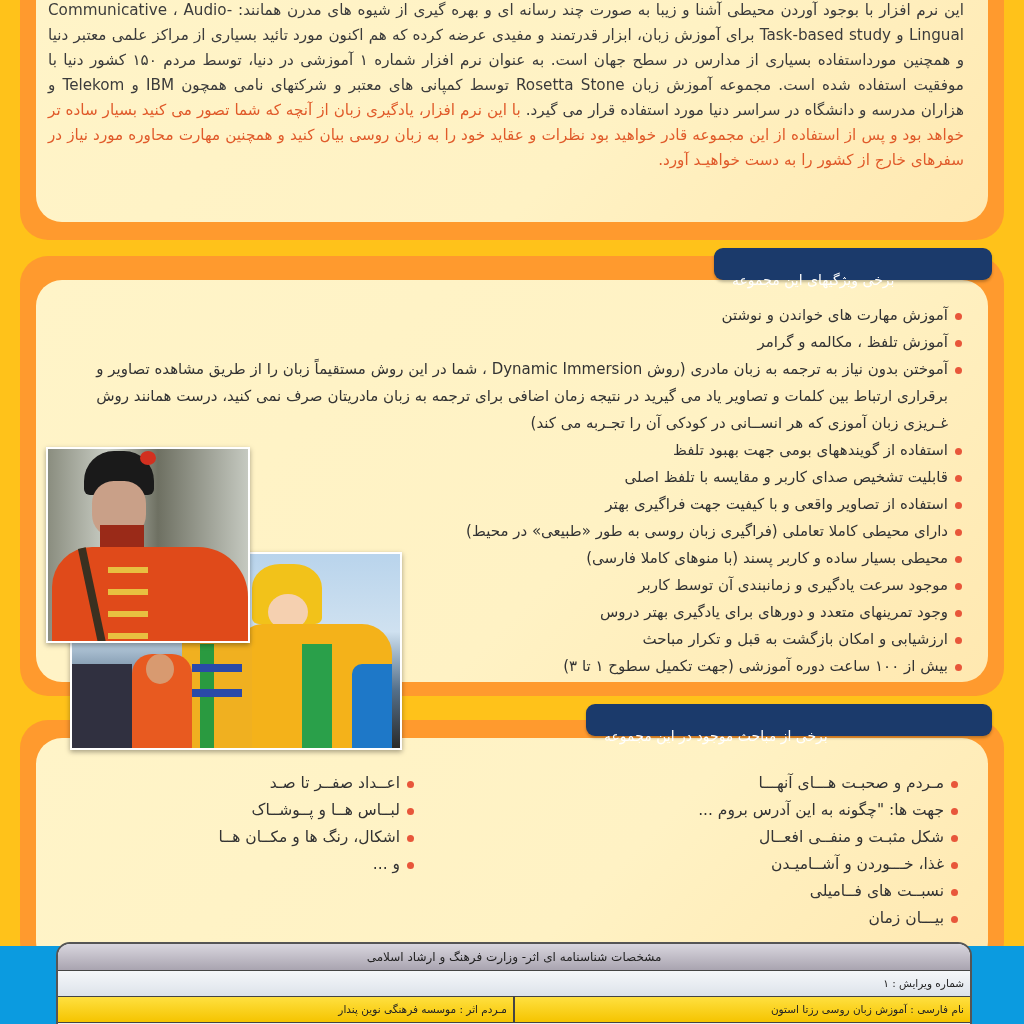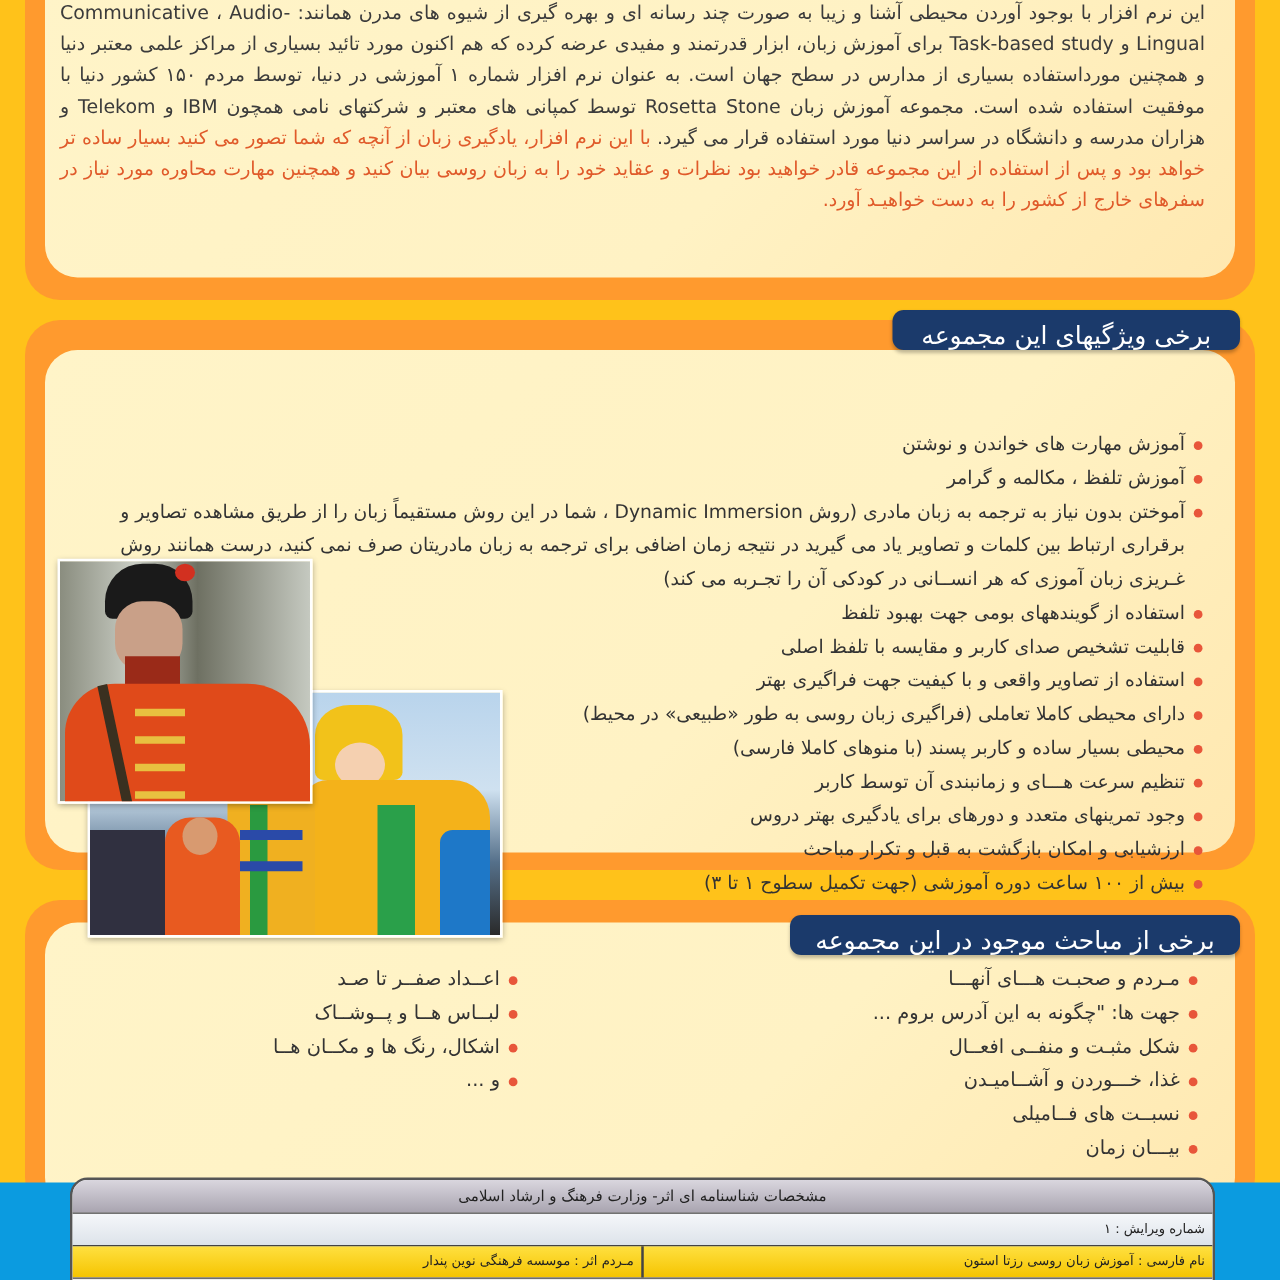--- a/index.html
+++ b/index.html
@@ -40,49 +40,49 @@
 
   
   #band2 { top: 256px; height: 440px; }
   #panel2 { top: 280px; left: 36px; right: 36px; height: 402px; }
   .section-header {
     position: absolute;
     height: 32px;
     background: #1b3a6b;
     color: #ffffff;
     border-radius: 9px;
-    font-size: 20px;
+    font-size: 14px;
     line-height: 32px;
-    padding: 4px 18px;
-    direction: rtl;
-    text-align: center;
+    padding: 16px 18px;
+    direction: rtl;
+    text-align: left;
     box-shadow: 0 2px 3px rgba(0,0,0,0.25);
   }
   #hdr2 { top: 248px; right: 32px; width: 278px; }
-  #hdr3 { top: 732px; right: 32px; width: 360px; }
+  #hdr3 { top: 704px; right: 32px; width: 406px; }
 
   ul.feat {
     position: absolute;
     list-style: none;
     direction: rtl;
     text-align: right;
     font-size: 15px;
     line-height: 27px;
     color: #333;
   }
   ul.feat li { position: relative; padding-right: 14px; }
   ul.feat li::before {
     content: "";
     position: absolute;
     right: 0; top: 11px;
     width: 7px; height: 7px;
     border-radius: 50%;
     background: #e8563a;
   }
-  #features-wrap { position: absolute; top: 302px; right: 62px; width: 905px; margin-top: 40px; }
+  #features-wrap { position: absolute; top: 302px; right: 62px; width: 905px; }
 
   
   .photo {
     position: absolute;
     border: 2px solid #fff;
     box-shadow: 0 2px 5px rgba(0,0,0,0.35);
     overflow: hidden;
   }
   #photo1 {
     left: 46px; top: 447px; width: 204px; height: 196px;
@@ -166,21 +166,21 @@
 
 <ul class="feat" id="features-wrap">
   <li>آموزش مهارت های خواندن و نوشتن</li>
   <li>آموزش تلفظ ، مکالمه و گرامر</li>
   <li>آموختن بدون نیاز به ترجمه به زبان مادری (روش Dynamic Immersion ، شما در این روش مستقیماً زبان را از طریق مشاهده تصاویر و برقراری ارتباط بین کلمات و تصاویر یاد می گیرید در نتیجه زمان اضافی برای ترجمه به زبان مادریتان صرف نمی کنید، درست همانند روش غـریزی زبان آموزی که هر انســانی در کودکی آن را تجـربه می کند)</li>
   <li>استفاده از گویندههای بومی جهت بهبود تلفظ</li>
   <li>قابلیت تشخیص صدای کاربر و مقایسه با تلفظ اصلی</li>
   <li>استفاده از تصاویر واقعی و با کیفیت جهت فراگیری بهتر</li>
   <li>دارای محیطی کاملا تعاملی (فراگیری زبان روسی به طور «طبیعی» در محیط)</li>
   <li>محیطی بسیار ساده و کاربر پسند (با منوهای کاملا فارسی)</li>
-  <li>تنظیم سرعت هـــای و زمانبندی آن توسط کاربر</li>
+  <li>موجود سرعت یادگیری و زمانبندی آن توسط کاربر</li>
   <li>وجود تمرینهای متعدد و دورهای برای یادگیری بهتر دروس</li>
   <li>ارزشیابی و امکان بازگشت به قبل و تکرار مباحث</li>
   <li>بیش از ۱۰۰ ساعت دوره آموزشی (جهت تکمیل سطوح ۱ تا ۳)</li>
 </ul>
 
 <div class="band" id="band3"></div>
 <div class="panel" id="panel3"></div>
 <div class="section-header" id="hdr3">برخی از مباحث موجود در این مجموعه</div>
 
 <ul class="feat" id="topics-right">

